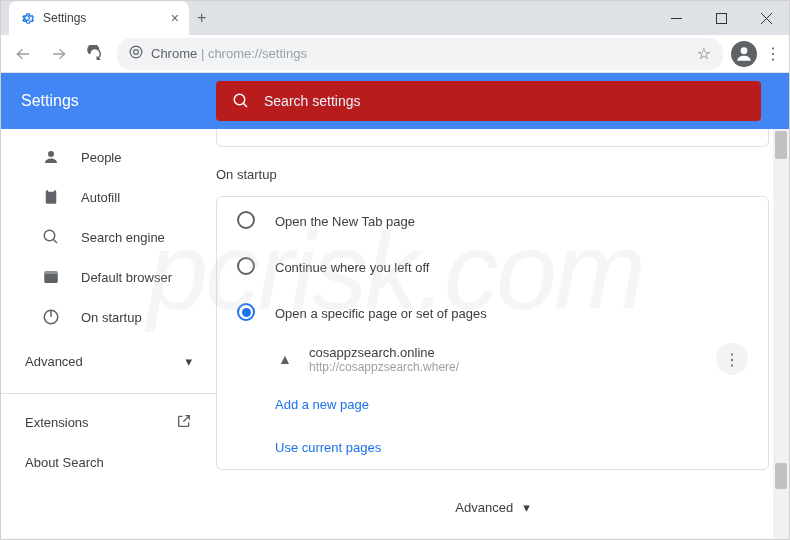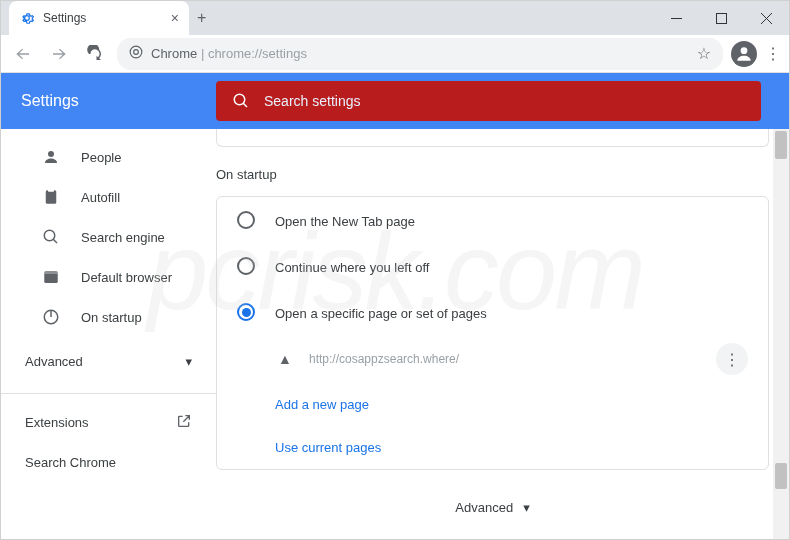--- a/index.html
+++ b/index.html
@@ -200,21 +200,21 @@
       <span>▾</span>
     </div>
     <div class="sb-divider"></div>
     <div class="sb-link">
       <span>Extensions</span>
       <span><svg width="16" height="16" viewBox="0 0 24 24" fill="none" stroke="#5f6368" stroke-width="2">
             <path d="M14 4h6v6M20 4l-9 9M19 14v5a1 1 0 01-1 1H5a1 1 0 01-1-1V6a1 1 0 011-1h5"></path>
           </svg></span>
     </div>
     <div class="sb-link">
-      <span>Search Chrome</span>
+      <span>About Search</span>
     </div>
   </div>
 
   <div class="main">
     <div class="card-top"></div>
     <div class="section-title">On startup</div>
     <div class="card">
       <div class="radio-row">
         <span class="radio"></span>
         <span>Open the New Tab page</span>
@@ -223,20 +223,21 @@
         <span class="radio"></span>
         <span>Continue where you left off</span>
       </div>
       <div class="radio-row">
         <span class="radio checked"></span>
         <span>Open a specific page or set of pages</span>
       </div>
       <div class="startup-page">
         <span class="favicon">▲</span>
         <div class="page-info">
+          <div class="page-name">cosappzsearch.online</div>
           <div class="page-url">http://cosappzsearch.where/</div>
         </div>
         <div class="kebab">⋮</div>
       </div>
       <div class="link-row">Add a new page</div>
       <div class="link-row">Use current pages</div>
     </div>
     <div class="advanced-btn">
       <span>Advanced</span>
       <span>▾</span>

